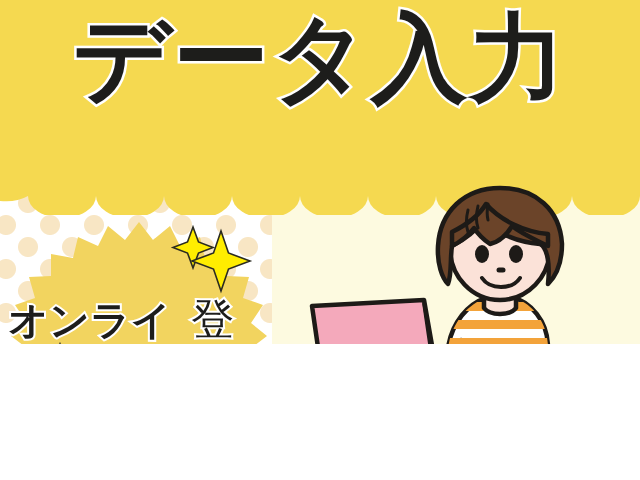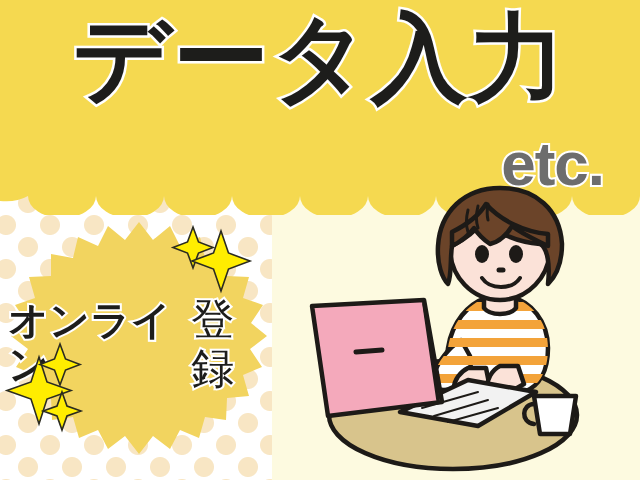--- a/index.html
+++ b/index.html
@@ -3,21 +3,21 @@
 <meta charset="utf-8">
 <style>
   html, body {
     margin: 0;
     padding: 0;
     background: #ffffff;
   }
   #poster {
     position: relative;
     width: 640px;
-    height: 480px;
+    height: 344px;
     overflow: hidden;
     background: #bef264;
     font-family: "Liberation Sans", "DejaVu Sans", sans-serif;
   }
 
   
   .lower-left {
     position: absolute;
     left: 0;
     top: 196px;
@@ -157,21 +157,20 @@
                A34,22 0 0 1 232,196
                A34,22 0 0 1 164,196
                A34,22 0 0 1 96,196
                A34,22 0 0 1 28,196
                A34,22 0 0 1 0,201 Z" fill="#f5d950"></path>
     </svg>
   </div>
 
   <div class="header-title">データ入力</div>
 
-  <div class="header-sub">etc.</div>
 
   <div class="badge-wrap">
     <svg width="262" height="248" viewBox="0 0 262 248" xmlns="http://www.w3.org/2000/svg">
       <polygon fill="#f2d45f" points="131,4 145,22 162,8 172,28 192,19 197,40 219,36 219,58 241,59 235,80 255,87 243,105
                 259,118 242,131 254,149 235,157 241,178 219,180 218,202 197,199 191,220 172,212
                 162,231 145,218 131,236 117,218 100,231 90,212 71,220 65,199 44,202 43,180 21,178
                 27,157 8,149 20,131 3,118 19,105 7,87 27,80 21,59 43,58 43,36 65,40 70,19 90,28
                 100,8 117,22"></polygon>
     </svg>
   </div>

